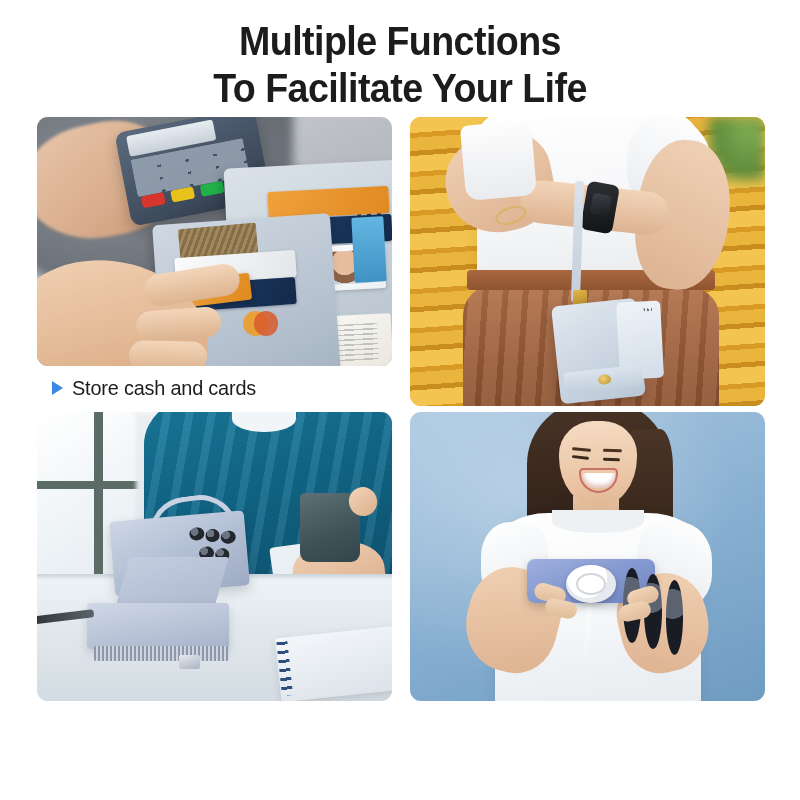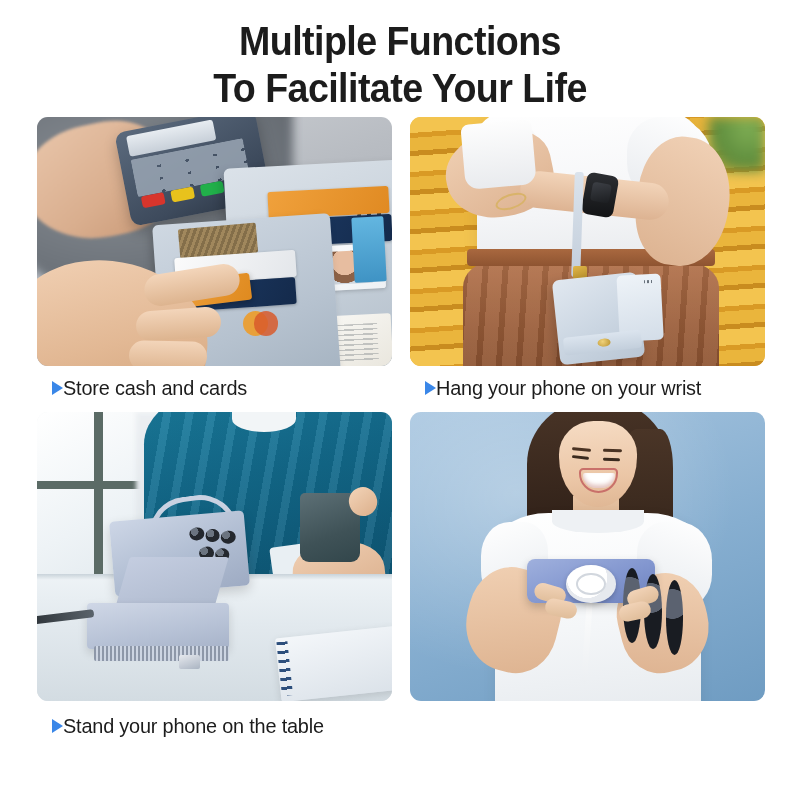--- a/index.html
+++ b/index.html
@@ -57,20 +57,21 @@
     width: 100%;
     height: 289px;
     border-radius: 11px;
     overflow: hidden;
     background: #dfe3e8;
   }
 
   .caption {
     display: flex;
     align-items: center;
+    gap: 9px;
     height: 46px;
     padding-left: 15px;
     padding-top: 4px;
     text-align: right;
   }
   .bullet {
     width: 0; height: 0;
     border-top: 7px solid transparent;
     border-bottom: 7px solid transparent;
     border-left: 11px solid #3a87e8;
@@ -638,24 +639,20 @@
         <div class="strap"></div>
         <div class="zip-pull"></div>
         <div class="case">
           <div class="case-flap">
             <div class="case-dots"></div>
           </div>
           <div class="case-band"></div>
           <div class="case-snap"></div>
         </div>
       </div>
-      <div class="caption">
-        <span class="bullet"></span>
-        <span class="caption-text">Hang your phone on your wrist</span>
-      </div>
     </div>
 
     <div class="cell">
       <div class="photo p3">
         <div class="window"></div>
         <div class="mullion m1"></div>
         <div class="mullion m2"></div>
         <div class="wall"></div>
         <div class="man">
           <div class="man-fold"></div>
@@ -680,24 +677,20 @@
           </div>
         </div>
         <div class="kick"></div>
         <div class="case-base"></div>
         <div class="case-zip"></div>
         <div class="zip-tab"></div>
         <div class="notebook">
           <div class="spiral"></div>
         </div>
         <div class="pen"></div>
-      </div>
-      <div class="caption">
-        <span class="bullet"></span>
-        <span class="caption-text">Stand your phone on the table</span>
       </div>
     </div>
 
     <div class="cell">
       <div class="photo p4">
         <div class="bg-grad"></div>
         <div class="hair-back"></div>
         <div class="hair-side"></div>
         <div class="neck"></div>
         <div class="face">

